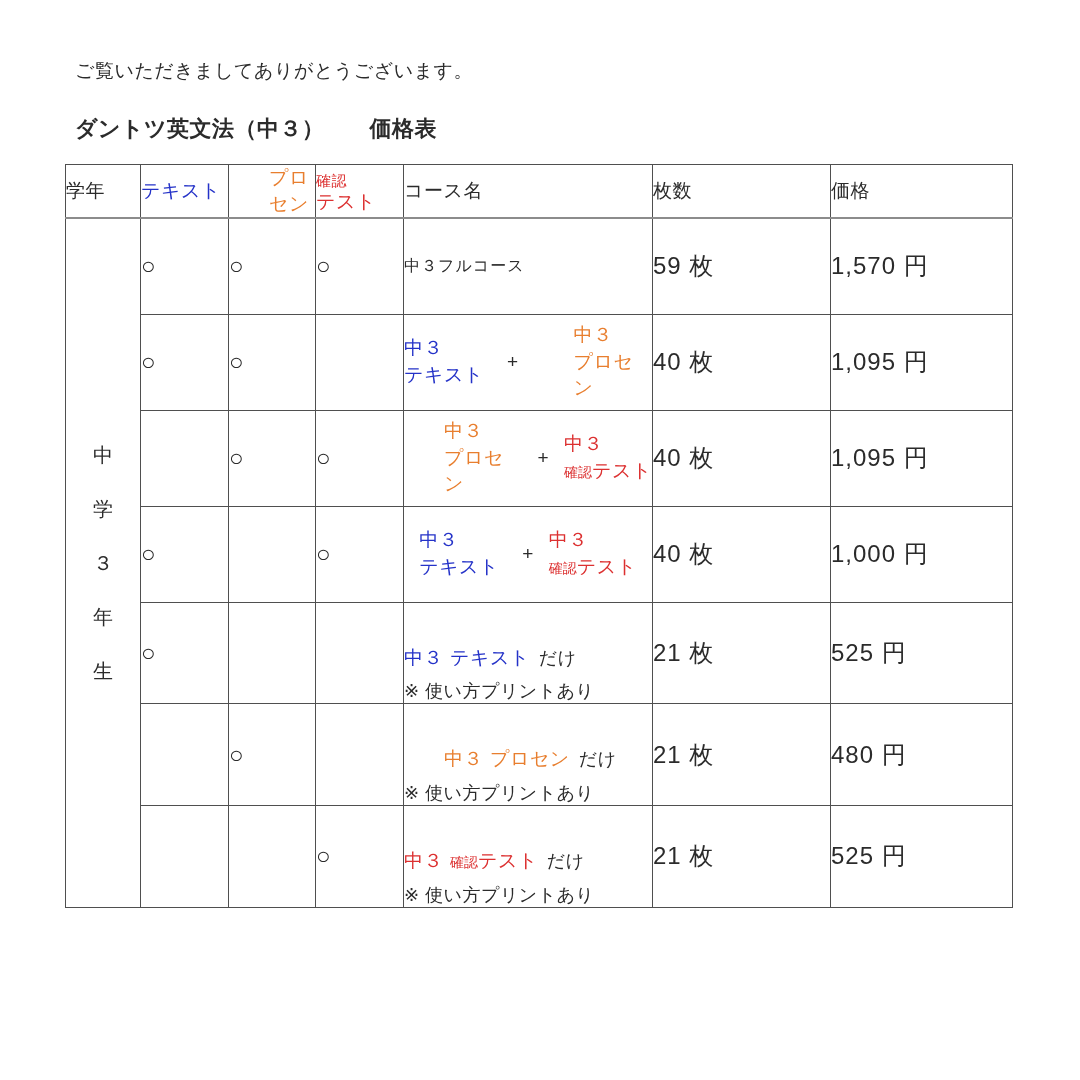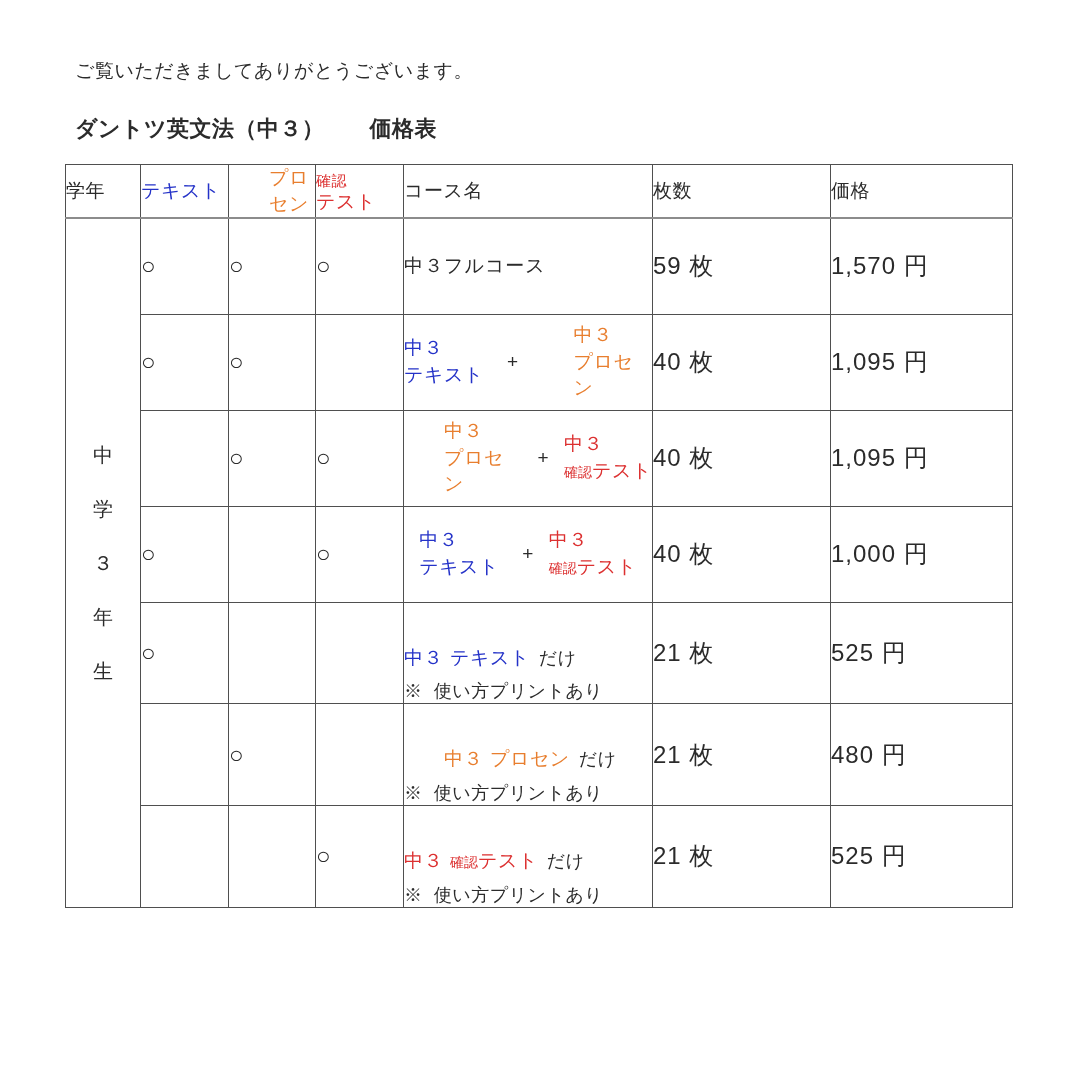--- a/index.html
+++ b/index.html
@@ -39,33 +39,33 @@
   .red{color:var(--red,#dc3030);}
   .kakunin-head{line-height:1.15;}
   .kakunin-head .small{font-size:15px;}
 
   .grade-cell{background:#fff;}
   .vert{display:flex;flex-direction:column;align-items:center;gap:34px;
         font-size:20px;line-height:1;}
 
   .circle-cell{font-size:24px;color:#2b2b2b;}
 
-  .course-single{font-size:19px;letter-spacing:1px;}
+  .course-single{font-size:16px;letter-spacing:1px;}
 
   .combo{display:flex;justify-content:center;align-items:center;gap:15px;
          font-size:19px;line-height:1.4;letter-spacing:0.5px;}
   .part{min-width:88px;}
   .part .small{font-size:14px;letter-spacing:0;}
   .plus{font-size:19px;color:#2b2b2b;}
 
   .only-line{font-size:19px;letter-spacing:0.5px;line-height:1.2;margin-top:44px;}
   .only-line .name-pre{margin-right:7px;}
   .only-line .small{font-size:14px;letter-spacing:0;}
   .dake{color:#2b2b2b;font-size:18px;margin-left:9px;}
-  .note{font-size:18px;color:#2b2b2b;margin-top:10px;letter-spacing:0.5px;font-family:Liberation Mono, monospace;}
+  .note{font-size:18px;color:#2b2b2b;margin-top:10px;letter-spacing:0.5px;}
 
   .sheets-cell,.price-cell{font-size:24px;letter-spacing:1px;}
 </style>
 </head>
 <body>
 
 <div class="page">
 
   <div class="intro">
     <p class="line1">ご覧いただきましてありがとうございます。</p>

